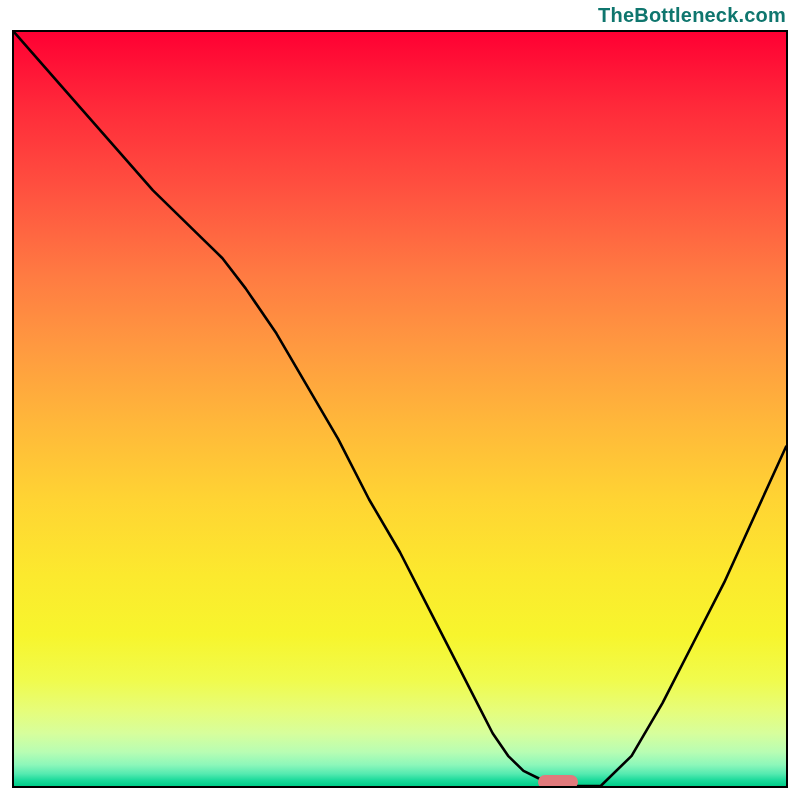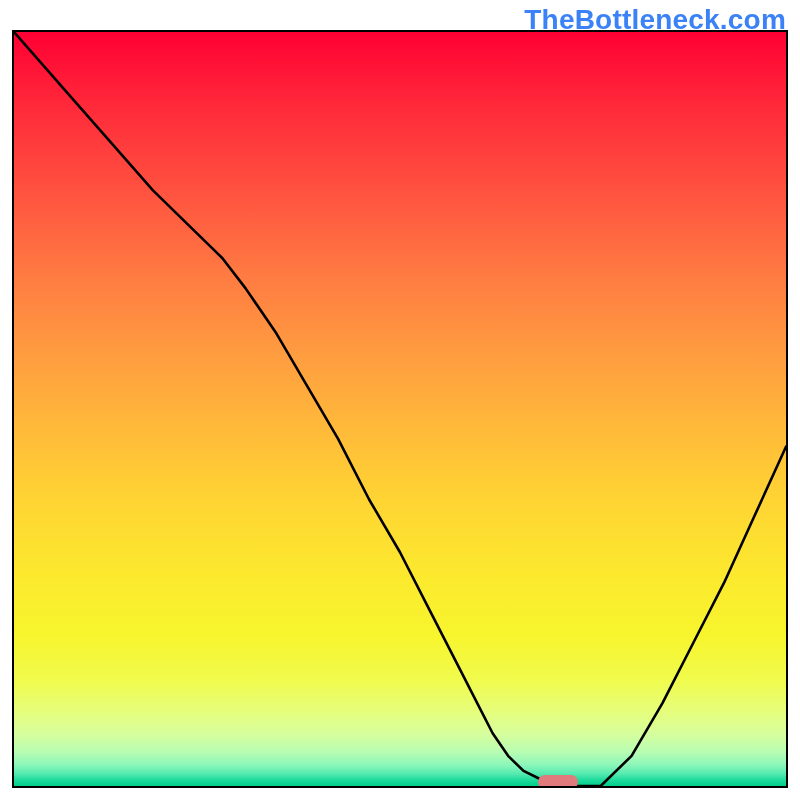--- a/index.html
+++ b/index.html
@@ -47,23 +47,23 @@
     position: absolute;
     inset: 0;
     width: 100%;
     height: 100%;
   }
   .attribution {
     position: absolute;
     top: 4px;
     right: 14px;
     font-family: Arial, Helvetica, sans-serif;
-    font-size: 28px;
+    font-size: 20px;
     font-weight: 600;
-    color: #3b82f6;
+    color: #0f766e;
     letter-spacing: 0.2px;
   }
   .marker {
     position: absolute;
     width: 40px;
     height: 14px;
     border-radius: 7px;
     background: #e17a7c;
     transform: translate(-50%, -50%);
   }

